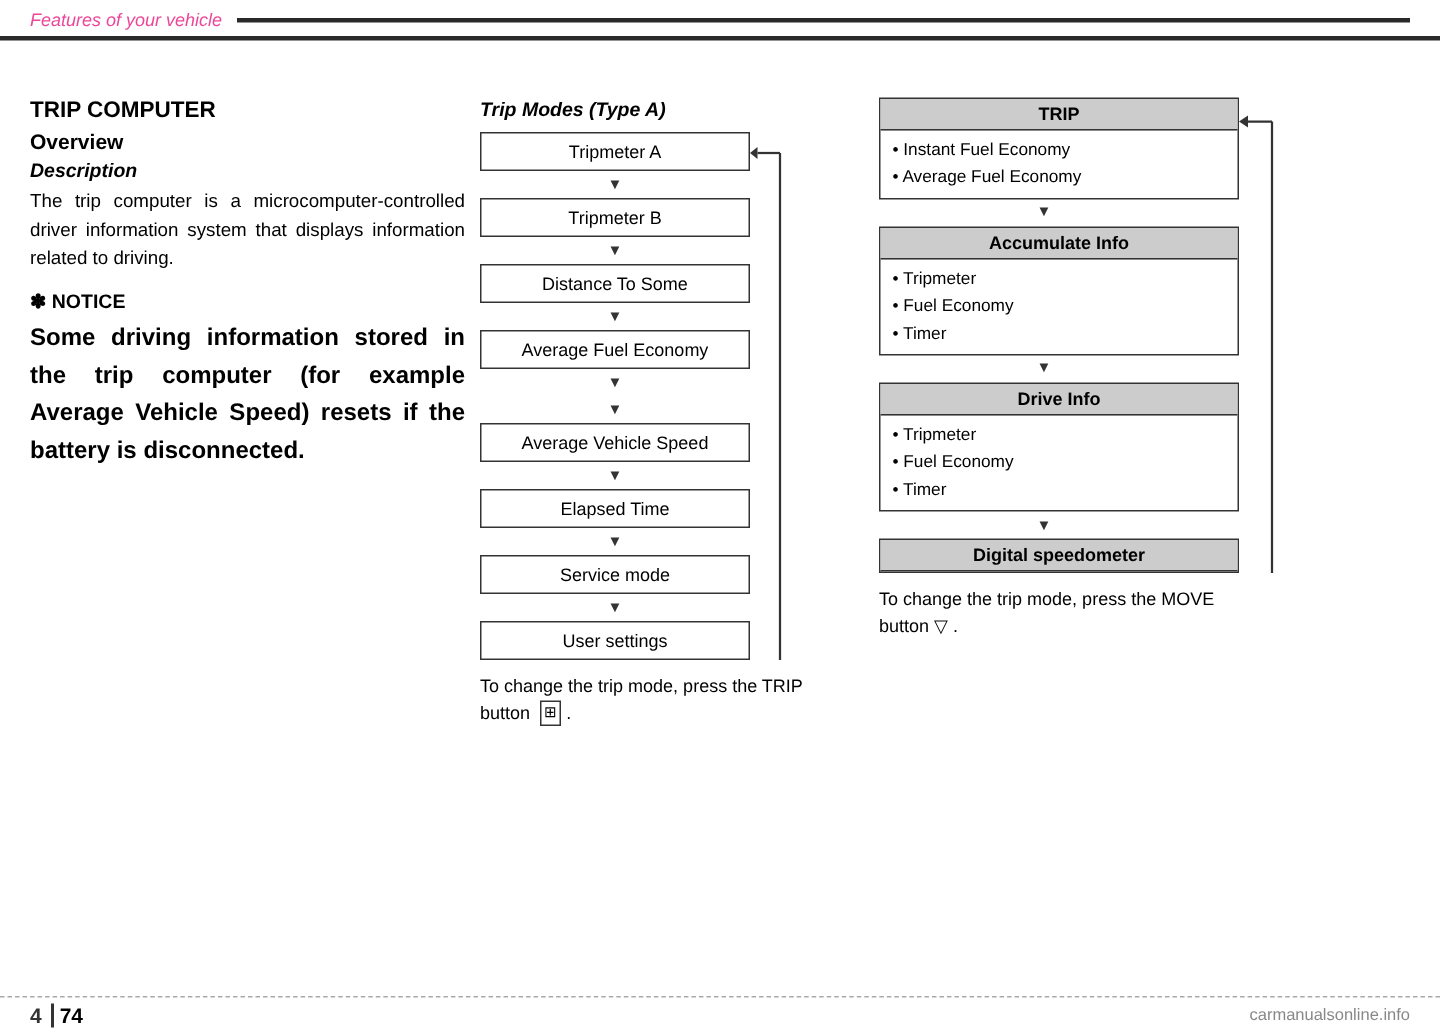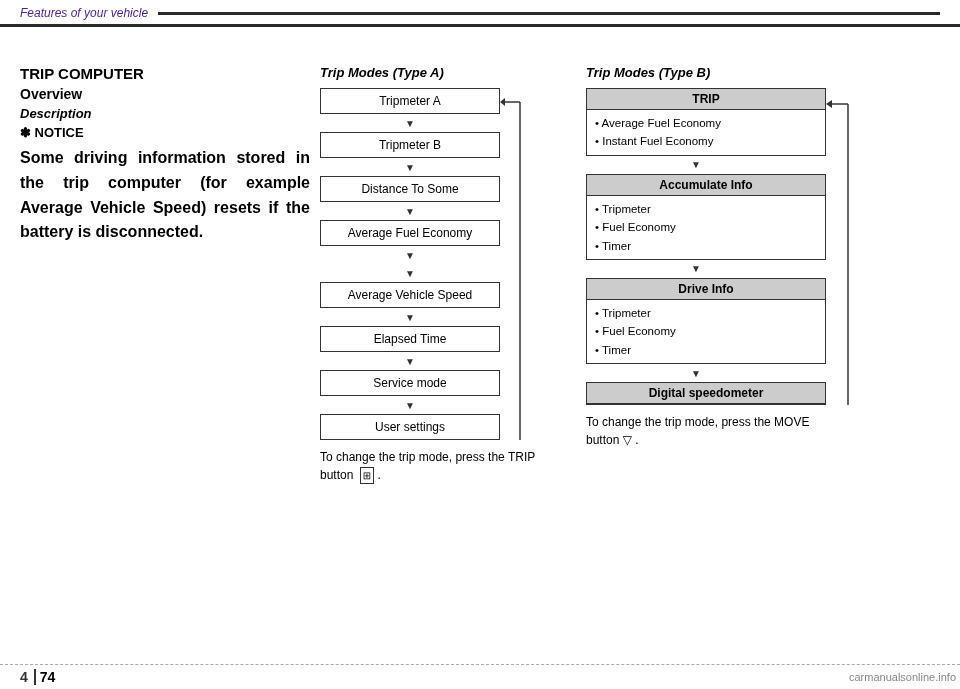--- a/index.html
+++ b/index.html
@@ -17,21 +17,21 @@
     
     .header-bar {
       display: flex;
       align-items: center;
       padding: 6px 20px 4px 20px;
       border-bottom: 3px solid #2a2a2a;
       margin-bottom: 0;
     }
     .header-title {
       font-size: 12px;
-      color: #4c1d95;
+      color: #ec4899;
       font-style: italic;
     }
     .header-bar-line {
       flex: 1;
       height: 3px;
       background: #2a2a2a;
       margin-left: 10px;
     }
 
     
@@ -212,40 +212,41 @@
       padding-right: 6px;
       margin-right: 4px;
       color: #333;
     }
     .footer-num-right {
       font-size: 14px;
       font-weight: bold;
     }
     .footer-watermark {
       position: absolute;
-      right: 4px;
+      right: 20px;
       bottom: 6px;
       font-size: 11px;
       color: #888;
     }
   </style>
 </head>
 <body>
 
 <div class="header-bar">
   <span class="header-title">Features of your vehicle</span>
   <div class="header-bar-line"></div>
 </div>
 
 <div class="main-content">
 
   <div class="left-col">
     <div class="section-title">TRIP COMPUTER</div>
     <div class="subsection-title">Overview</div>
     <div class="desc-label">Description</div>
+    <div class="desc-text">The trip computer is a microcomputer-controlled driver information system that displays information related to driving.</div>
     <div class="notice-title">
       <span>✽ NOTICE</span>
     </div>
     <div class="notice-text">Some driving information stored in the trip computer (for example Average Vehicle Speed) resets if the battery is disconnected.</div>
   </div>
 
   <div class="middle-col">
     <div class="col-title">Trip Modes (Type A)</div>
 
     <div style="position:relative; display:inline-block;">
@@ -282,30 +283,29 @@
     </div>
 
     <div class="caption-text">
       <span>To change the trip mode, press the TRIP button</span>
       <span style="border:1px solid #333; font-size:10px; padding:0 2px; vertical-align:middle; display:inline-block; margin-left:3px;">⊞</span>
       <span>.</span>
     </div>
   </div>
 
   <div class="right-col">
-    <div class="col-title">Trip Modes (Type B)</div>
 
     <div style="position:relative; display:inline-block;">
       <div class="flow-b-container">
 
         <div class="flow-b-box">
           <div class="flow-b-header">TRIP</div>
           <div class="flow-b-body">
+            <div>• Instant Fuel Economy</div>
             <div>• Average Fuel Economy</div>
-            <div>• Instant Fuel Economy</div>
           </div>
         </div>
 
         <div class="flow-b-arrow flow-b-arrow-down"></div>
 
         <div class="flow-b-box">
           <div class="flow-b-header">Accumulate Info</div>
           <div class="flow-b-body">
             <div>• Tripmeter</div>
             <div>• Fuel Economy</div>

